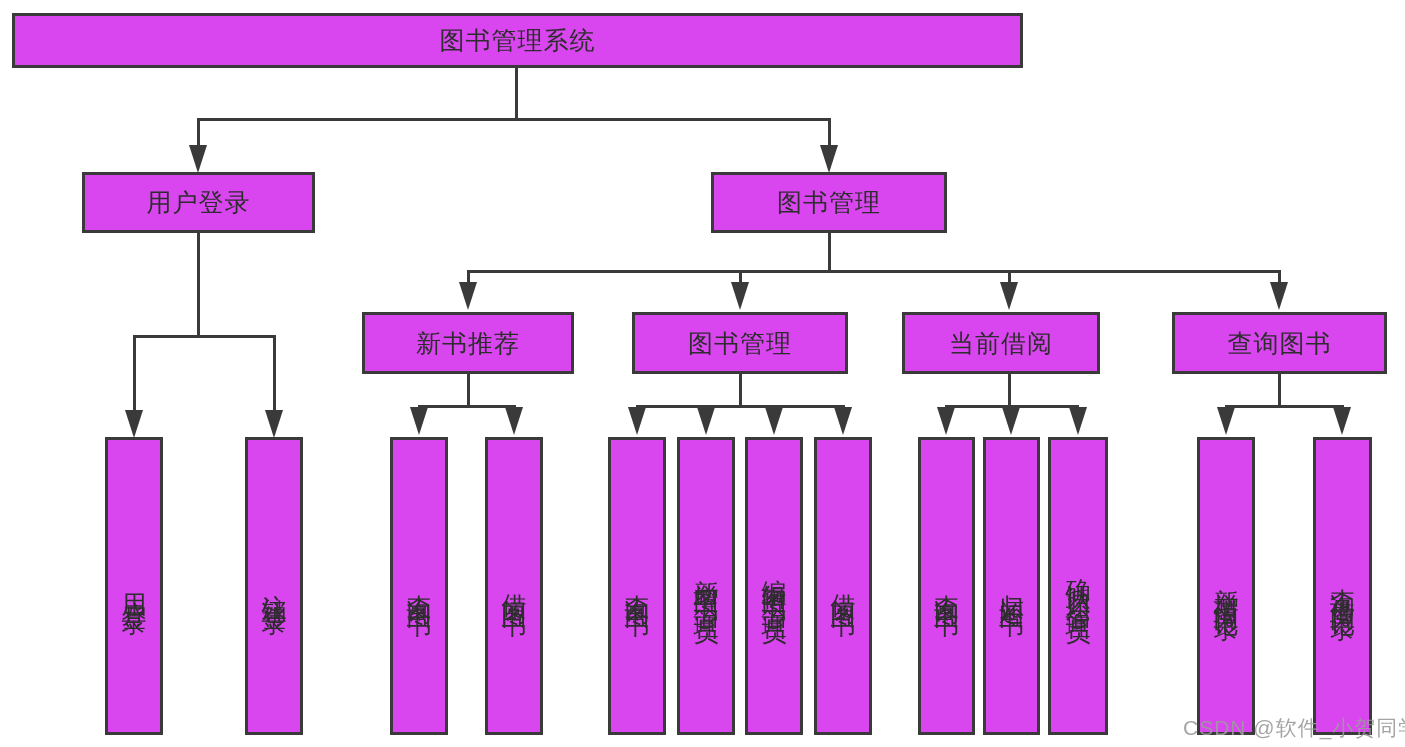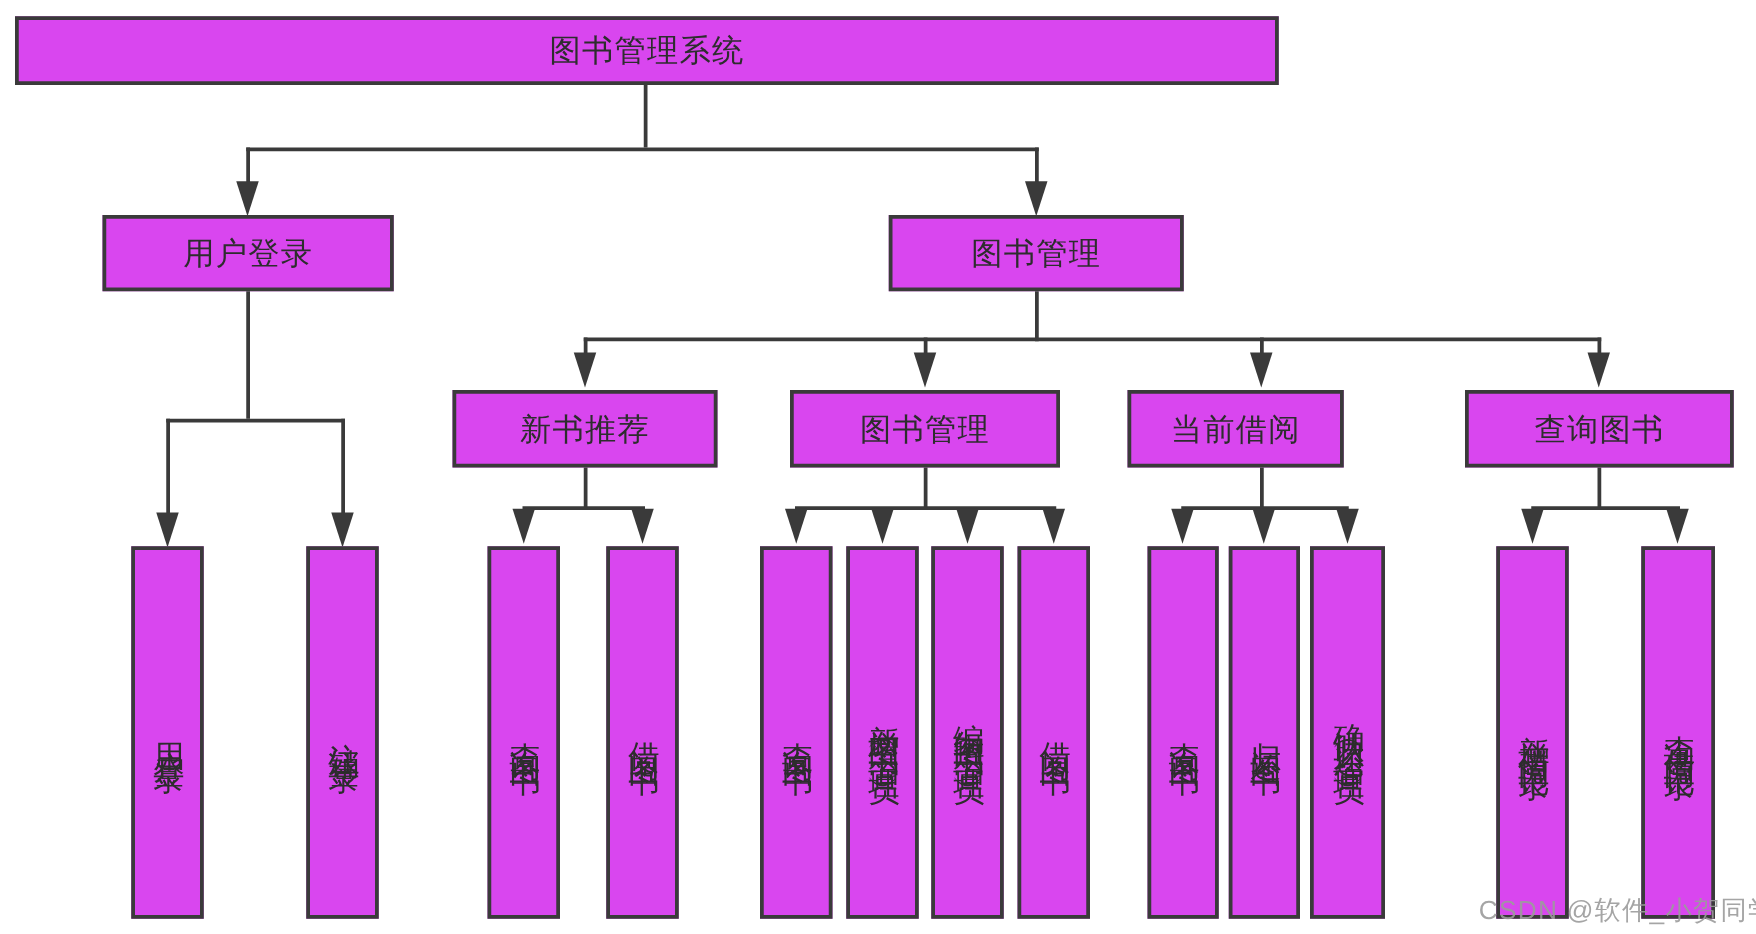--- a/index.html
+++ b/index.html
@@ -70,21 +70,21 @@
   <div class="arrow" style="left:731px;top:282px;"></div>
   <div class="arrow" style="left:1000px;top:282px;"></div>
   <div class="arrow" style="left:1270px;top:282px;"></div>
 
   <div class="box" style="left:362px;top:312px;width:212px;height:62px;">
     <span>新书推荐</span>
   </div>
   <div class="box" style="left:632px;top:312px;width:216px;height:62px;">
     <span>图书管理</span>
   </div>
-  <div class="box" style="left:902px;top:312px;width:173px;height:62px;">
+  <div class="box" style="left:902px;top:312px;width:198px;height:62px;">
     <span>当前借阅</span>
   </div>
   <div class="box" style="left:1172px;top:312px;width:215px;height:62px;">
     <span>查询图书</span>
   </div>
 
   <div class="vline" style="left:467px;top:374px;height:34px;"></div>
   <div class="vline" style="left:739px;top:374px;height:34px;"></div>
   <div class="vline" style="left:1008px;top:374px;height:34px;"></div>
   <div class="vline" style="left:1278px;top:374px;height:34px;"></div>

